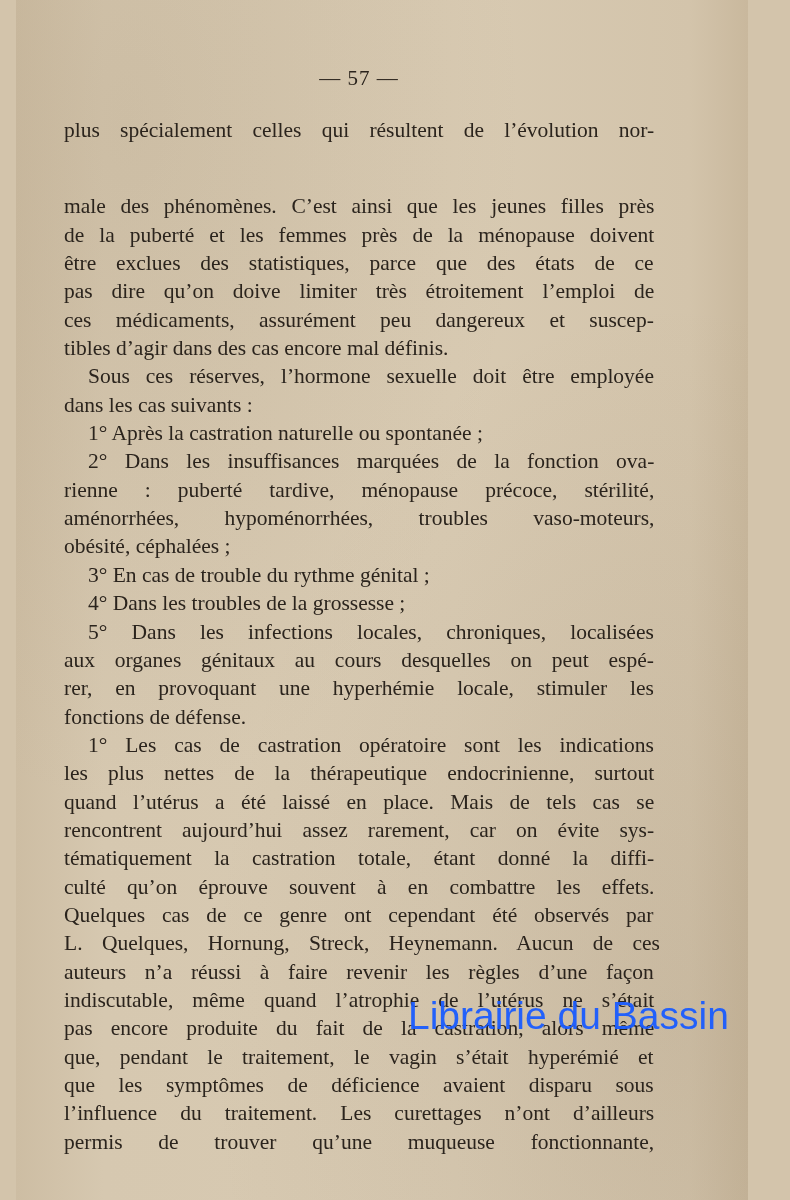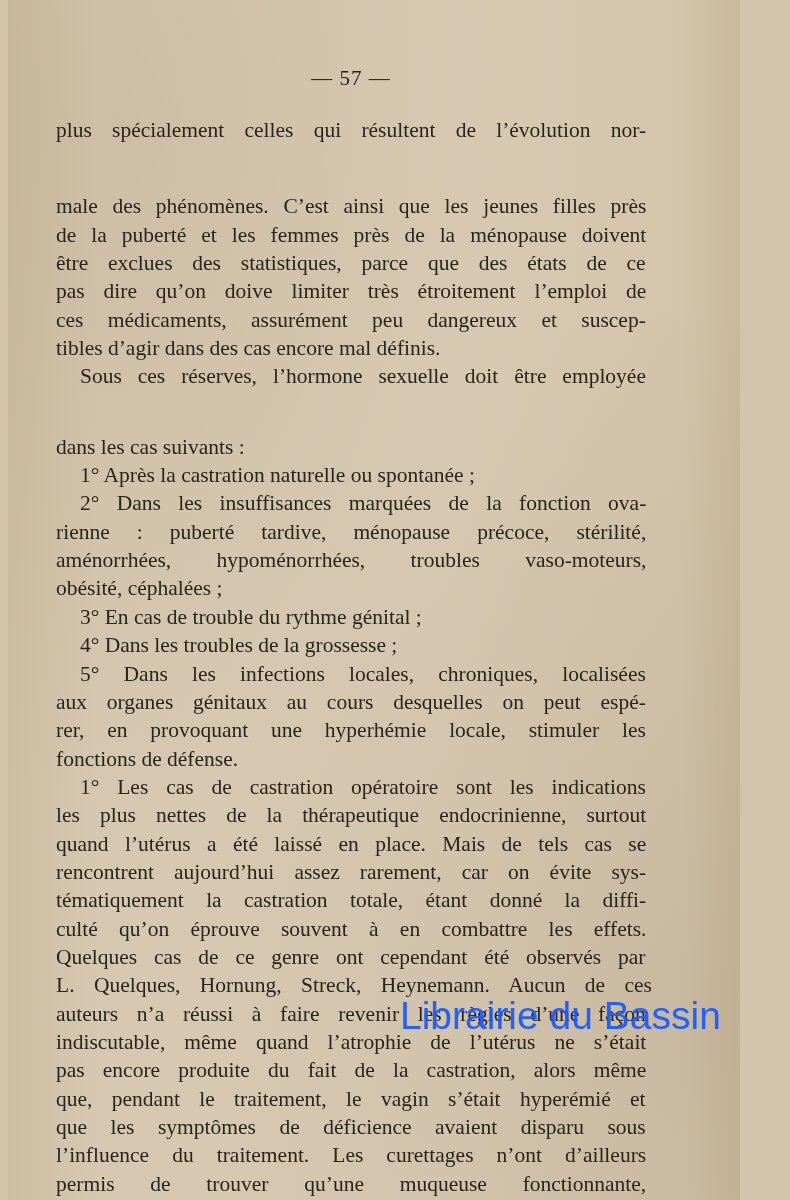--- a/index.html
+++ b/index.html
@@ -8,21 +8,21 @@
     }
     body {
       width: 790px;
       height: 1200px;
       overflow: hidden;
       background: #d3c4ab;
       position: relative;
     }
     .page {
       position: absolute;
-      left: 8px; top: 0;
+      left: 16px; top: 0;
       width: 732px;
       height: 1200px;
       background:
         radial-gradient(ellipse at 15% 10%, rgba(160,140,110,0.18), rgba(0,0,0,0) 45%),
         radial-gradient(ellipse at 90% 85%, rgba(120,100,75,0.12), rgba(0,0,0,0) 50%),
         linear-gradient(90deg, #cdbda3 0%, #d6c8b0 12%, #d8cab2 60%, #d3c4ab 92%, #c9b89d 100%);
     }
     .page-number {
       position: absolute;
       left: 243px;
@@ -81,21 +81,21 @@
 
   <div class="text-block" id="text-block">
       <span class="line" style="display: block; word-spacing: 14.8571px; text-align: left; text-align-last: left;">plus spécialement celles qui résultent de l’évolution nor-</span>
       <span class="line" style="display: block; word-spacing: 9.33333px; text-align: center; text-align-last: left; margin-top: 48px;">male des phénomènes. C’est ainsi que les jeunes filles près</span>
       <span class="line" style="display: block; word-spacing: 9.6px; text-align: right; text-align-last: left;">de la puberté et les femmes près de la ménopause doivent</span>
       <span class="line" style="display: block; word-spacing: 14.4444px; text-align: left; text-align-last: left;">être exclues des statistiques, parce que des états de ce</span>
       <span class="line" style="display: block; word-spacing: 13.5px; text-align: left; text-align-last: left;">pas dire qu’on doive limiter très étroitement l’emploi de</span>
       <span class="line" style="display: block; word-spacing: 19px; text-align: left; text-align-last: left;">ces médicaments, assurément peu dangereux et suscep-</span>
       <span class="line last" style="display: block;">tibles d’agir dans des cas encore mal définis.</span>
       <span class="line indent" style="display: block; word-spacing: 10.5714px; text-align: left; text-align-last: left;">Sous ces réserves, l’hormone sexuelle doit être employée</span>
-      <span class="line last" style="display: block; margin-top: 42px;">dans les cas suivants :</span>
+      <span class="line last" style="display: block;">dans les cas suivants :</span>
       <span class="line indent last" style="display: block;">1° Après la castration naturelle ou spontanée ;</span>
       <span class="line indent" style="display: block; word-spacing: 12px; text-align: left; text-align-last: left;">2° Dans les insuffisances marquées de la fonction ova-</span>
       <span class="line" style="display: block; word-spacing: 21.6667px; text-align: left; text-align-last: left;">rienne : puberté tardive, ménopause précoce, stérilité,</span>
       <span class="line" style="display: block; word-spacing: 40px; text-align: left; text-align-last: left;">aménorrhées, hypoménorrhées, troubles vaso-moteurs,</span>
       <span class="line last" style="display: block;">obésité, céphalées ;</span>
       <span class="line indent last" style="display: block;">3° En cas de trouble du rythme génital ;</span>
       <span class="line indent last" style="display: block;">4° Dans les troubles de la grossesse ;</span>
       <span class="line indent" style="display: block; word-spacing: 18.8333px; text-align: left; text-align-last: left;">5° Dans les infections locales, chroniques, localisées</span>
       <span class="line" style="display: block; word-spacing: 14.375px; text-align: left; text-align-last: left;">aux organes génitaux au cours desquelles on peut espé-</span>
       <span class="line" style="display: block; word-spacing: 17.4286px; text-align: left; text-align-last: left;">rer, en provoquant une hyperhémie locale, stimuler les</span>

